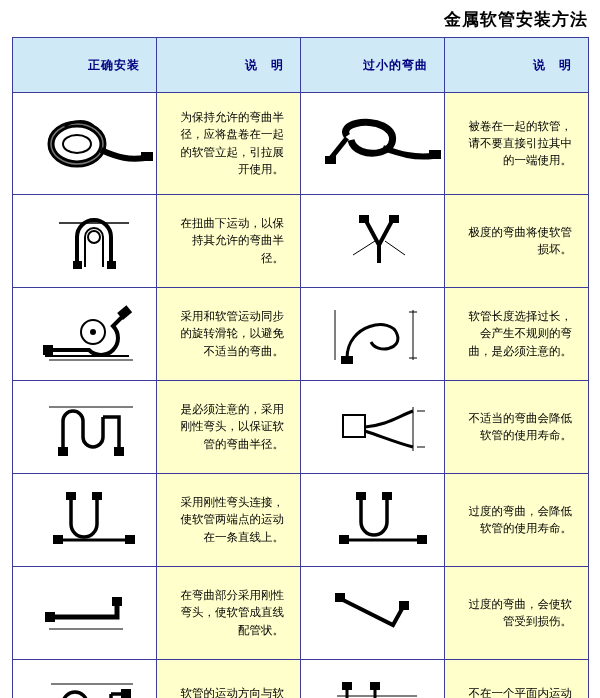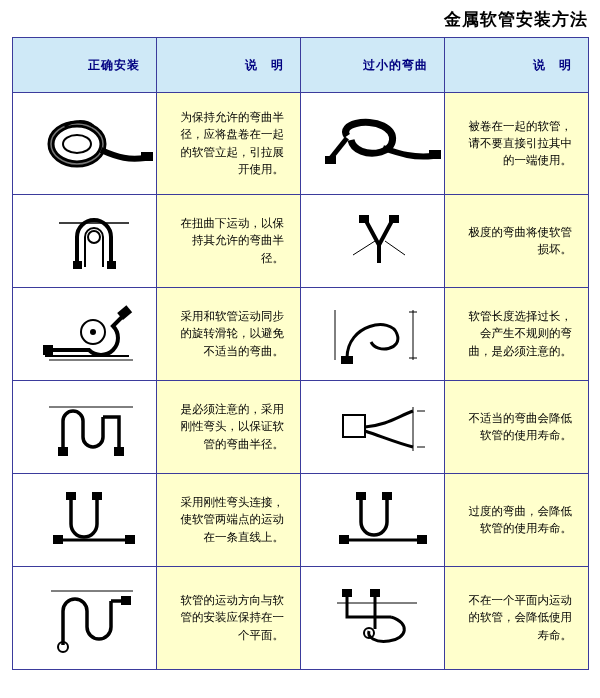--- a/index.html
+++ b/index.html
@@ -208,20 +208,39 @@
             <rect x="39" y="2" width="10" height="8" fill="#000"></rect>
             <rect x="65" y="2" width="10" height="8" fill="#000"></rect>
             <path d="M28 50 L104 50" stroke="#000" stroke-width="3"></path>
             <rect x="22" y="45" width="10" height="9" fill="#000"></rect>
             <rect x="100" y="45" width="10" height="9" fill="#000"></rect>
           </svg>
         </td>
         <td class="txt-cell">过度的弯曲，会降低软管的使用寿命。</td>
       </tr>
 
+      <tr class="row-h">
+        <td class="img-cell">
+          <svg width="130" height="60" viewBox="0 0 130 60">
+            <path d="M22 34 L88 34 L88 20" fill="none" stroke="#000" stroke-width="5"></path>
+            <rect x="16" y="29" width="10" height="10" fill="#000"></rect>
+            <rect x="83" y="14" width="10" height="9" fill="#000"></rect>
+            <line x1="20" y1="46" x2="94" y2="46" stroke="#000" stroke-width="1"></line>
+          </svg>
+        </td>
+        <td class="txt-cell">在弯曲部分采用刚性弯头，使软管成直线配管状。</td>
+        <td class="img-cell">
+          <svg width="130" height="60" viewBox="0 0 130 60">
+            <path d="M24 16 L76 42 L86 24" fill="none" stroke="#000" stroke-width="4"></path>
+            <rect x="18" y="10" width="10" height="9" fill="#000"></rect>
+            <rect x="82" y="18" width="10" height="9" fill="#000"></rect>
+          </svg>
+        </td>
+        <td class="txt-cell">过度的弯曲，会使软管受到损伤。</td>
+      </tr>
 
 
       <tr class="row-h">
         <td class="img-cell">
           <svg width="130" height="70" viewBox="0 0 130 70">
             <path d="M34 62 L34 28 A12 12 0 0 1 58 28 L58 44 A12 12 0 0 0 82 44 L82 18" fill="none" stroke="#000" stroke-width="3.5"></path>
             <path d="M82 18 L96 18" fill="none" stroke="#000" stroke-width="3.5"></path>
             <circle cx="34" cy="64" r="5" fill="none" stroke="#000" stroke-width="2"></circle>
             <rect x="92" y="13" width="10" height="9" fill="#000"></rect>
             <line x1="22" y1="8" x2="104" y2="8" stroke="#000" stroke-width="1"></line>

